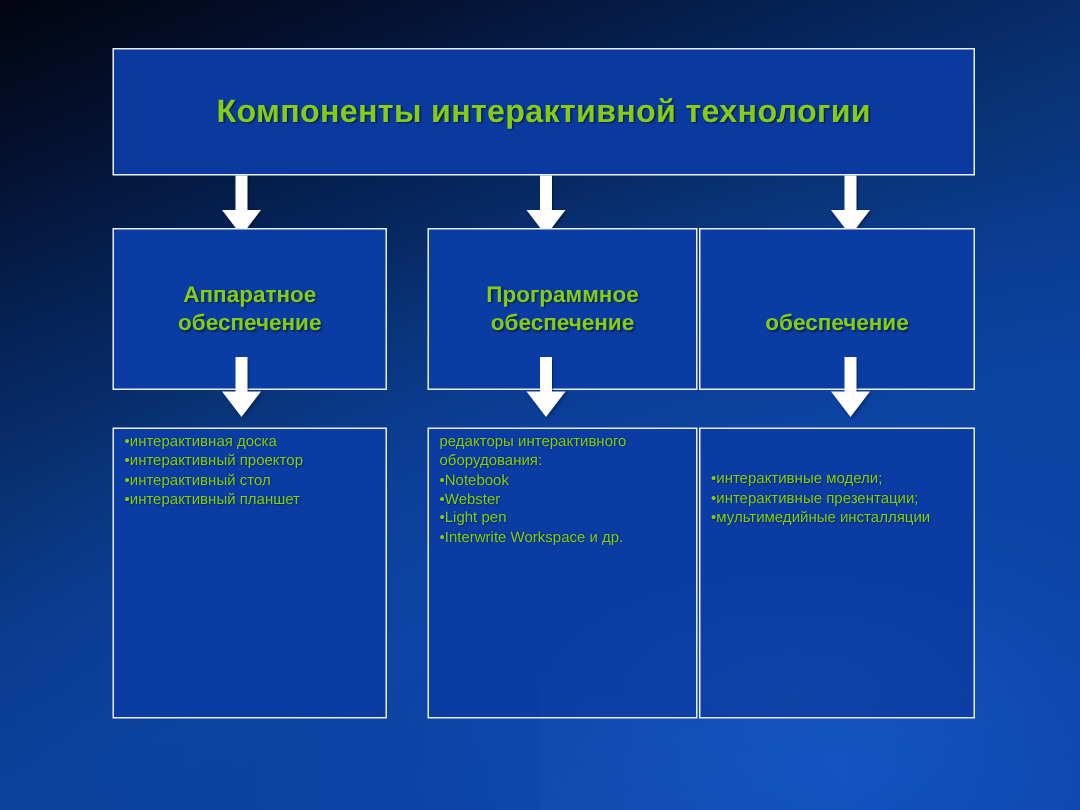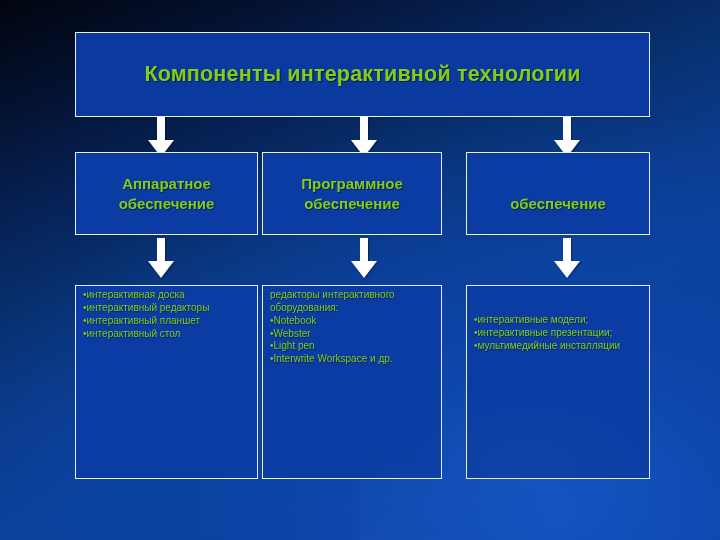--- a/index.html
+++ b/index.html
@@ -57,21 +57,21 @@
     font-weight: bold;
     letter-spacing: 0.2px;
     text-align: center;
     text-shadow: 1px 1px 1px rgba(0,0,0,0.55);
     line-height: 1.15;
   }
 
   
   .cat-box {
     top: 152px;
-    height: 83px;
+    height: 108px;
     display: flex;
     align-items: center;
     justify-content: center;
     background: #0a3ca3;
   }
   .cat-text {
     font-size: 15px;
     font-weight: bold;
     text-align: center;
     line-height: 1.28;
@@ -89,21 +89,21 @@
     padding: 3px 6px 0 7px;
     font-size: 10px;
     line-height: 1.285;
     text-shadow: 0.5px 0.5px 1px rgba(0,0,0,0.45);
   }
   .det-inner.pad-top-lg { padding-top: 28px; }
   .det-line { white-space: normal; }
 
   
   .col1 { left: 75px;  width: 183px; }
-  .col2 { left: 262px; width: 180px; }
+  .col2 { left: 285px; width: 180px; }
   .col3 { left: 466px; width: 184px; }
 
   
   .arrow {
     position: absolute;
     width: 30px;
     height: 40px;
   }
   .arrow .shaft {
     position: absolute;
@@ -180,23 +180,23 @@
     <div class="head"></div>
   </div>
   <div class="arrow arrow-row2 ax3">
     <div class="shaft"></div>
     <div class="head"></div>
   </div>
 
   <div class="box det-box col1">
     <div class="det-inner">
       <div class="det-line">•интерактивная доска</div>
-      <div class="det-line">•интерактивный редакторы</div>
+      <div class="det-line">•интерактивный проектор</div>
+      <div class="det-line">•интерактивный стол</div>
       <div class="det-line">•интерактивный планшет</div>
-      <div class="det-line">•интерактивный стол</div>
     </div>
   </div>
 
   <div class="box det-box col2">
     <div class="det-inner">
       <div class="det-line">редакторы интерактивного оборудования:</div>
       <div class="det-line">•Notebook</div>
       <div class="det-line">•Webster</div>
       <div class="det-line">•Light pen</div>
       <div class="det-line">•Interwrite Workspace и др.</div>

